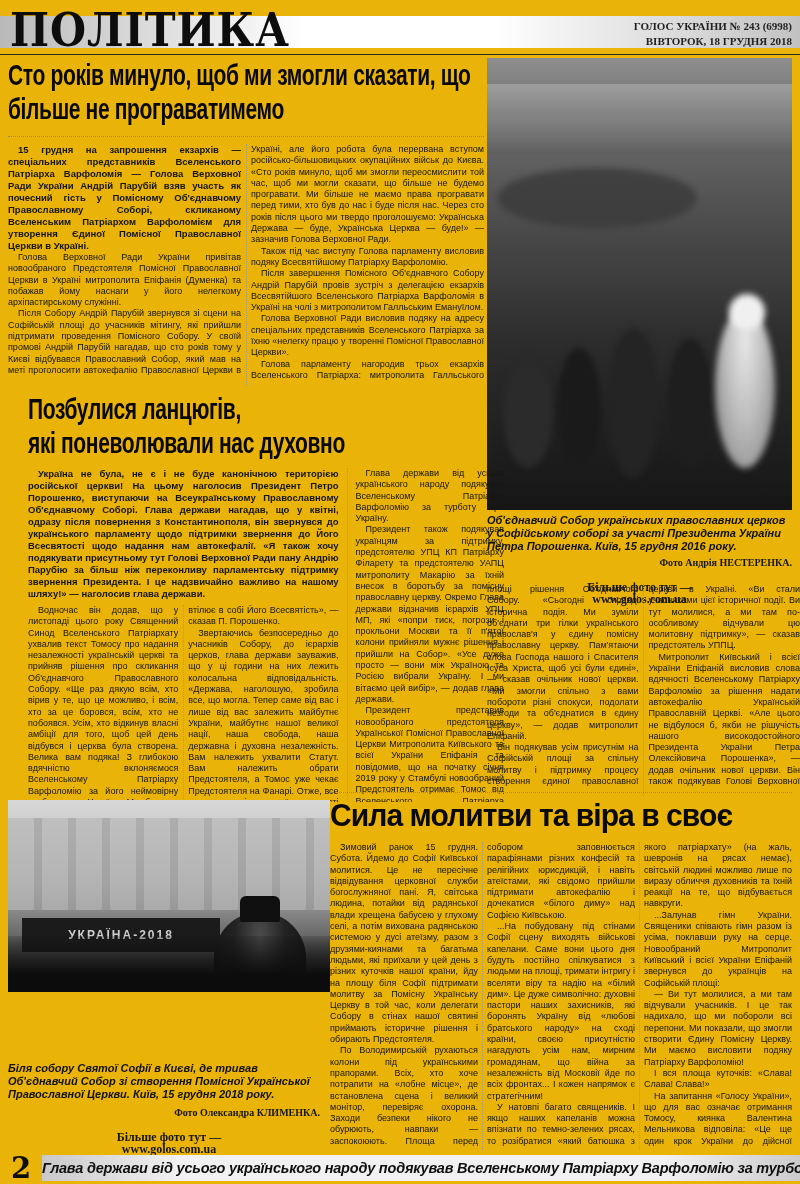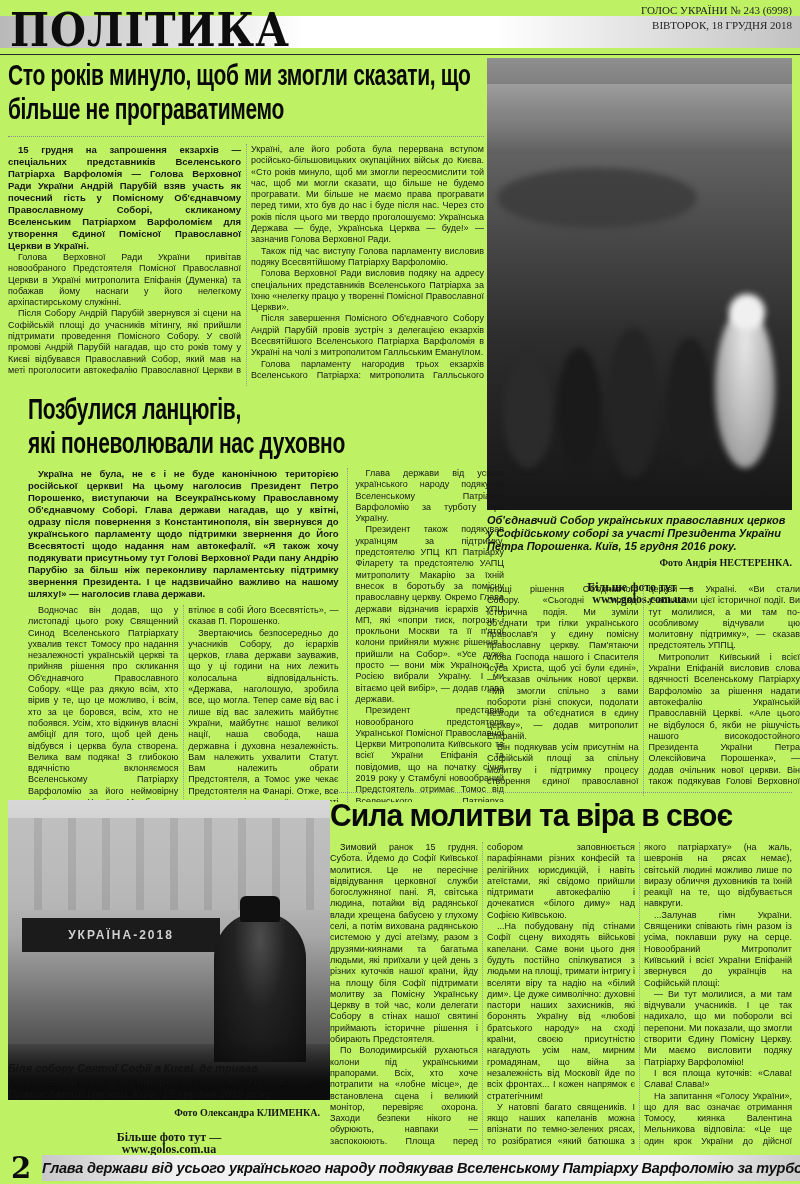--- a/index.html
+++ b/index.html
@@ -1,29 +1,29 @@
 <!DOCTYPE html>
 <html lang="uk"><head>
 <meta charset="utf-8">
 <style>
   * { margin:0; padding:0; box-sizing:border-box; }
   html,body { background:#e9e9e9; }
   .page {
     position:relative; width:800px; height:1184px; margin:0 auto;
-    background:#bef264; color:#161616; overflow:hidden;
+    background:#eab308; color:#161616; overflow:hidden;
     font-family:"Liberation Sans", sans-serif;
   }
   
   .hdr-bar { position:absolute; top:16px; left:0; right:0; height:32px;
     background:linear-gradient(90deg,#b9b9b9 0%,#ffffff 38%,#ffffff 62%,#c2c2c2 100%); }
   .masthead { position:absolute; top:2px; left:10px;
     font-family:"DejaVu Serif", serif; font-weight:bold; font-size:45px;
     letter-spacing:1px; transform:scale(.92,1.05); transform-origin:0 0; color:#0d0d0d; }
-  .issue-block { position:absolute; top:3px; right:8px; text-align:right;
-    font-family:"Liberation Serif", serif; font-weight:normal; font-size:11px; line-height:15px; color:#222; }
+  .issue-block { position:absolute; top:19px; right:8px; text-align:right;
+    font-family:"Liberation Serif", serif; font-weight:bold; font-size:11px; line-height:15px; color:#222; }
   .hdr-rule { position:absolute; top:54px; left:0; right:0; border-top:1.5px solid #2a2a2a; }
 
   
   p.body { font-size:9px; line-height:11.3px; text-align:justify; text-indent:10px; }
   p.body.noindent { text-indent:0; }
   .lede p { font-weight:bold; font-size:9.5px; line-height:12px; text-align:justify; text-indent:10px; }
   .dotted-h { border-top:1px dotted #8a8a8a; }
 
   .condense { overflow:hidden; }
   .condense > div { font-weight:bold; line-height:1.13; letter-spacing:-.5px;
@@ -69,21 +69,21 @@
     overflow:hidden; column-count:2; column-gap:10px; column-rule:1px dotted #9a9a9a; }
 
   
   .art3 { position:absolute; left:330px; top:792px; width:462px; border-top:1px dotted #8a8a8a; padding-top:5px; }
   .art3 .h3line { font-weight:bold; font-size:31px; letter-spacing:-1px; white-space:nowrap;
     transform:scaleX(.97); transform-origin:0 0; color:#090909; }
   .art3 .body-cols { margin-top:8px; height:308px; overflow:hidden;
     column-count:3; column-gap:9px; column-rule:1px dotted #9a9a9a; }
 
   
-  .photo-left { position:absolute; left:8px; top:800px; width:322px; height:300px;
+  .photo-left { position:absolute; left:8px; top:800px; width:322px; height:192px;
     background:linear-gradient(180deg,#d8d8d8 0%,#c4c4c4 22%,#a8a8a8 45%,#6a6a6a 70%,#262626 100%);
     overflow:hidden; }
   .bld { position:absolute; left:0; right:0; top:18px; height:92px;
     background:repeating-linear-gradient(90deg,#b7b7b7 0 26px,#9f9f9f 26px 34px); opacity:.7; }
   .banner { position:absolute; left:14px; right:110px; top:118px; height:34px; background:#1b1b1b;
     color:#cfcfcf; font-weight:bold; font-size:12px; letter-spacing:2px; line-height:34px; text-align:center; }
   .priest { position:absolute; width:92px; height:150px; left:206px; top:112px; border-radius:46px 46px 0 0;
     background:radial-gradient(ellipse at 50% 18%, #4d4d4d 0%, #222 40%, #0e0e0e 100%); }
   .priest-hat { position:absolute; width:40px; height:26px; left:232px; top:96px; border-radius:6px 6px 2px 2px; background:#101010; }
   .crowd { position:absolute; left:0; right:0; bottom:0; height:56px;
@@ -117,22 +117,22 @@
       <div>Сто років минуло, щоб ми змогли сказати, що більше не програватимемо</div>
     </div>
     <div class="dotted-h"></div>
     <div class="body-cols">
       <div class="lede">
         <p>15 грудня на запрошення екзархів — спеціальних представників Вселенського Патріарха Варфоломія — Голова Верховної Ради України Андрій Парубій взяв участь як почесний гість у Помісному Об'єднавчому Православному Соборі, скликаному Вселенським Патріархом Варфоломієм для утворення Єдиної Помісної Православної Церкви в Україні.</p>
       </div>
       <p class="body">Голова Верховної Ради України привітав новообраного Предстоятеля Помісної Православної Церкви в Україні митрополита Епіфанія (Думенка) та побажав йому наснаги у його нелегкому архіпастирському служінні.</p>
       <p class="body">Після Собору Андрій Парубій звернувся зі сцени на Софійській площі до учасників мітингу, які прийшли підтримати проведення Помісного Собору. У своїй промові Андрій Парубій нагадав, що сто років тому у Києві відбувався Православний Собор, який мав на меті проголосити автокефалію Православної Церкви в Україні, але його робота була перервана вступом російсько-більшовицьких окупаційних військ до Києва. «Сто років минуло, щоб ми змогли переосмислити той час, щоб ми могли сказати, що більше не будемо програвати. Ми більше не маємо права програвати перед тими, хто був до нас і буде після нас. Через сто років після цього ми твердо проголошуємо: Українська Держава — буде, Українська Церква — буде!» — зазначив Голова Верховної Ради.</p>
       <p class="body">Також під час виступу Голова парламенту висловив подяку Всесвятійшому Патріарху Варфоломію.</p>
+      <p class="body">Після завершення Помісного Об'єднавчого Собору Андрій Парубій провів зустріч з делегацією екзархів Всесвятійшого Вселенського Патріарха Варфоломія в Україні на чолі з митрополитом Галльським Емануїлом.</p>
       <p class="body">Голова Верховної Ради висловив подяку на адресу спеціальних представників Вселенського Патріарха за їхню «нелегку працю у творенні Помісної Православної Церкви».</p>
-      <p class="body">Після завершення Помісного Об'єднавчого Собору Андрій Парубій провів зустріч з делегацією екзархів Всесвятійшого Вселенського Патріарха Варфоломія в Україні на чолі з митрополитом Галльським Емануїлом.</p>
       <p class="body">Голова парламенту нагородив трьох екзархів Вселенського Патріарха: митрополита Галльського Емануїла, архієпископа Памфільського Даниїла та єпископа Едмонтонського Іларіона — Почесними Грамотами Верховної Ради України.</p>
 
     </div>
   </div>
 
   <div class="photo-main">
     <div class="ph-band"></div>
     <div class="blob b7"></div>
     <div class="blob b5"></div>
     <div class="blob b4"></div>

